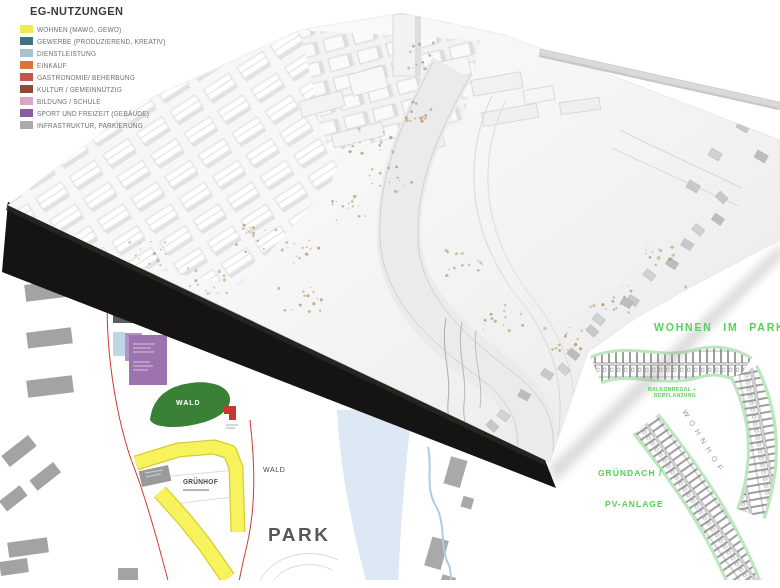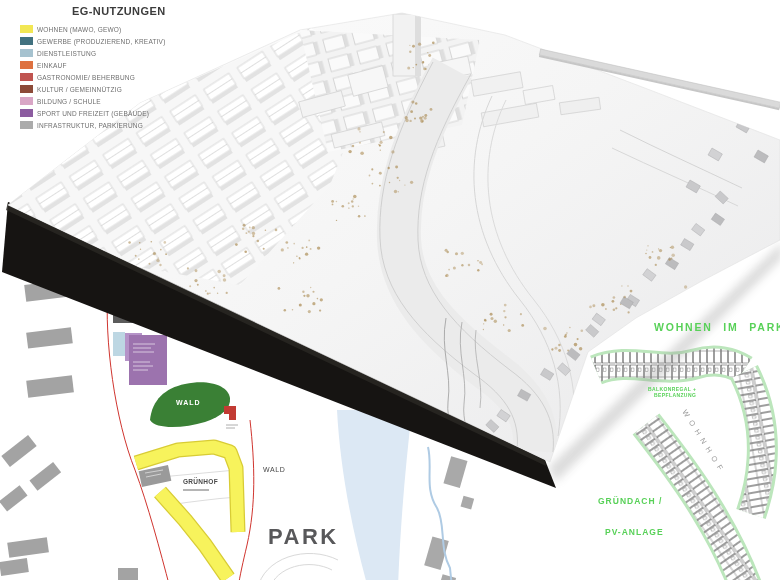--- a/index.html
+++ b/index.html
@@ -1,34 +1,34 @@
 <!DOCTYPE html>
 <html><head>
 <meta charset="utf-8">
 <style>
   html,body{margin:0;padding:0;background:#fff;}
   .stage{position:relative;width:780px;height:580px;background:#ffffff;overflow:hidden;
-         font-family:"Liberation Sans",sans-serif;text-align:right;}
+         font-family:"Liberation Sans",sans-serif;}
   .layer{position:absolute;left:0;top:0;}
   .lbl{position:absolute;white-space:nowrap;}
   
   .legend{position:absolute;left:20px;top:5px;z-index:30;}
   .legend-title{margin-left:10px;font-size:11px;font-weight:bold;color:#3c3c3c;letter-spacing:.4px;margin-bottom:6px;}
   .legend-row{display:flex;align-items:center;height:12px;}
   .swatch{display:inline-block;width:13px;height:8px;margin-right:4px;flex:0 0 13px;}
   .legend-label{font-size:6.5px;color:#6f6f6f;letter-spacing:.2px;}
   
-  .park{font-size:22px;font-weight:bold;letter-spacing:2.5px;color:#58585a;}
+  .park{font-size:19px;font-weight:bold;letter-spacing:2.5px;color:#58585a;}
   .wald-small{font-size:7px;color:#474747;letter-spacing:.6px;}
   .wald-white{font-size:7px;font-weight:bold;color:#ffffff;letter-spacing:1px;}
   .gruenhof{font-size:6.5px;font-weight:bold;color:#4a4a4a;letter-spacing:.3px;}
   .sub-rule{position:absolute;background:#b5b5b5;height:1.5px;}
   .green-big{font-size:10.5px;font-weight:bold;letter-spacing:1.8px;word-spacing:6px;}
   .green-small{font-size:5px;font-weight:bold;letter-spacing:.4px;}
-  .green-mid{font-size:8.5px;font-weight:bold;letter-spacing:1px;margin-top:28px;}
+  .green-mid{font-size:8.5px;font-weight:bold;letter-spacing:1px;}
   .wohnhof{font-size:7.5px;color:#9b9b9b;letter-spacing:5px;transform:rotate(58deg);transform-origin:0 0;}
 </style>
 </head>
 <body>
 
 <div class="stage">
 
   <svg class="layer" width="780" height="588" viewBox="0 0 780 588">
 
     <g fill="#a3a3a3">

